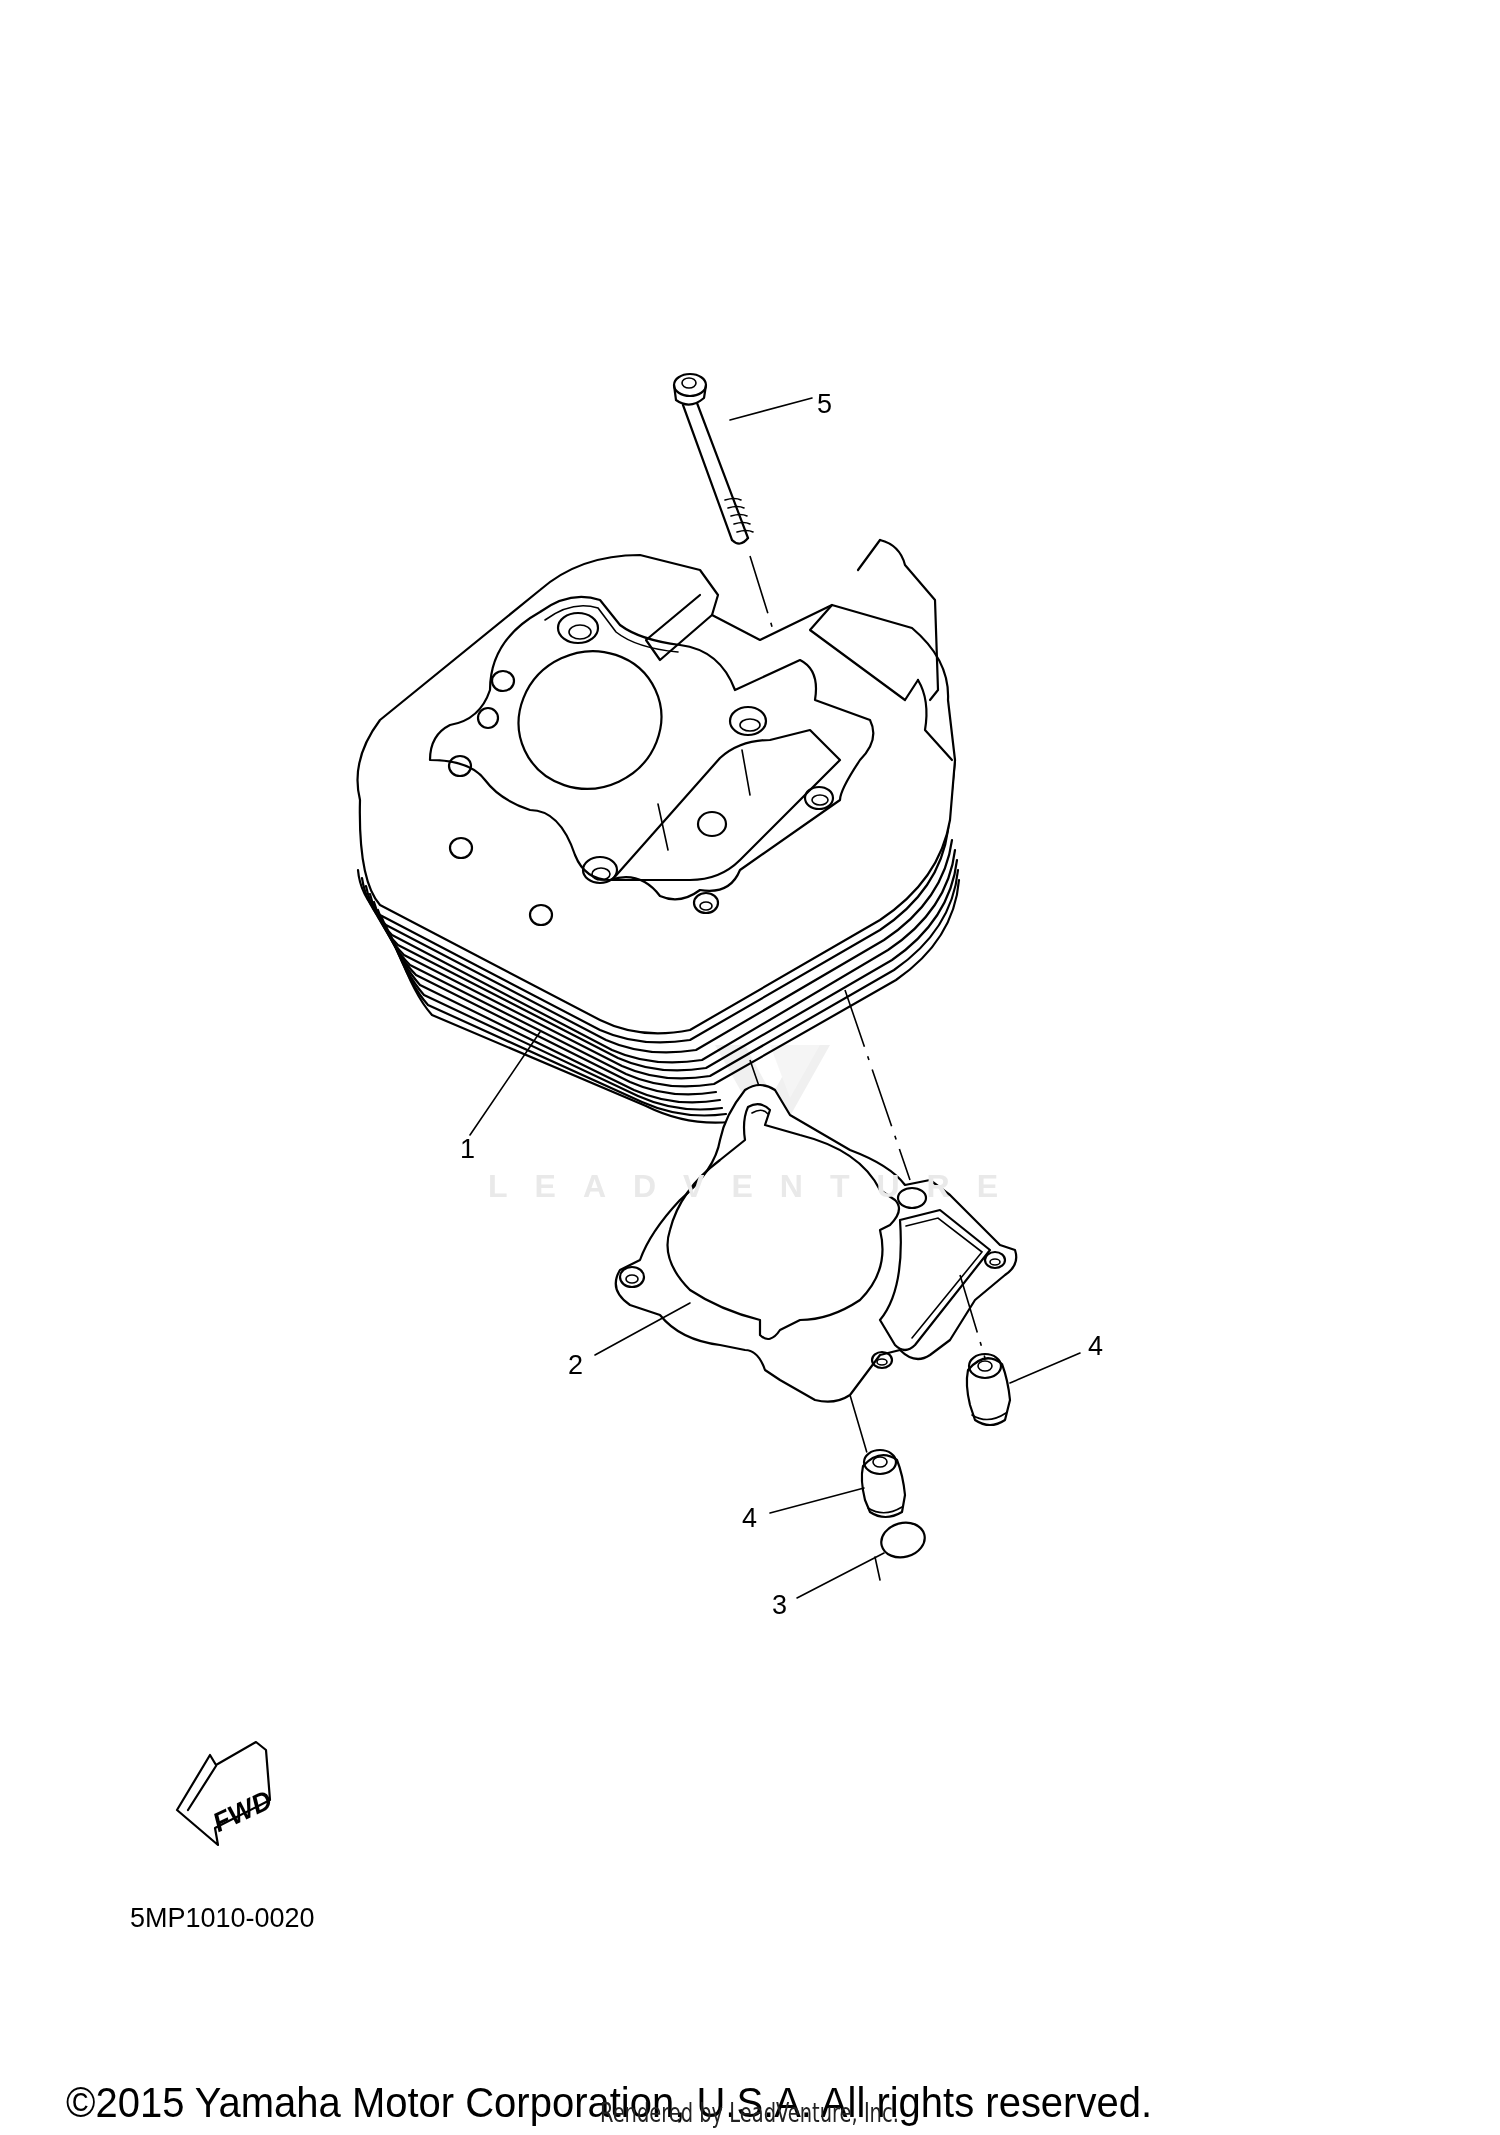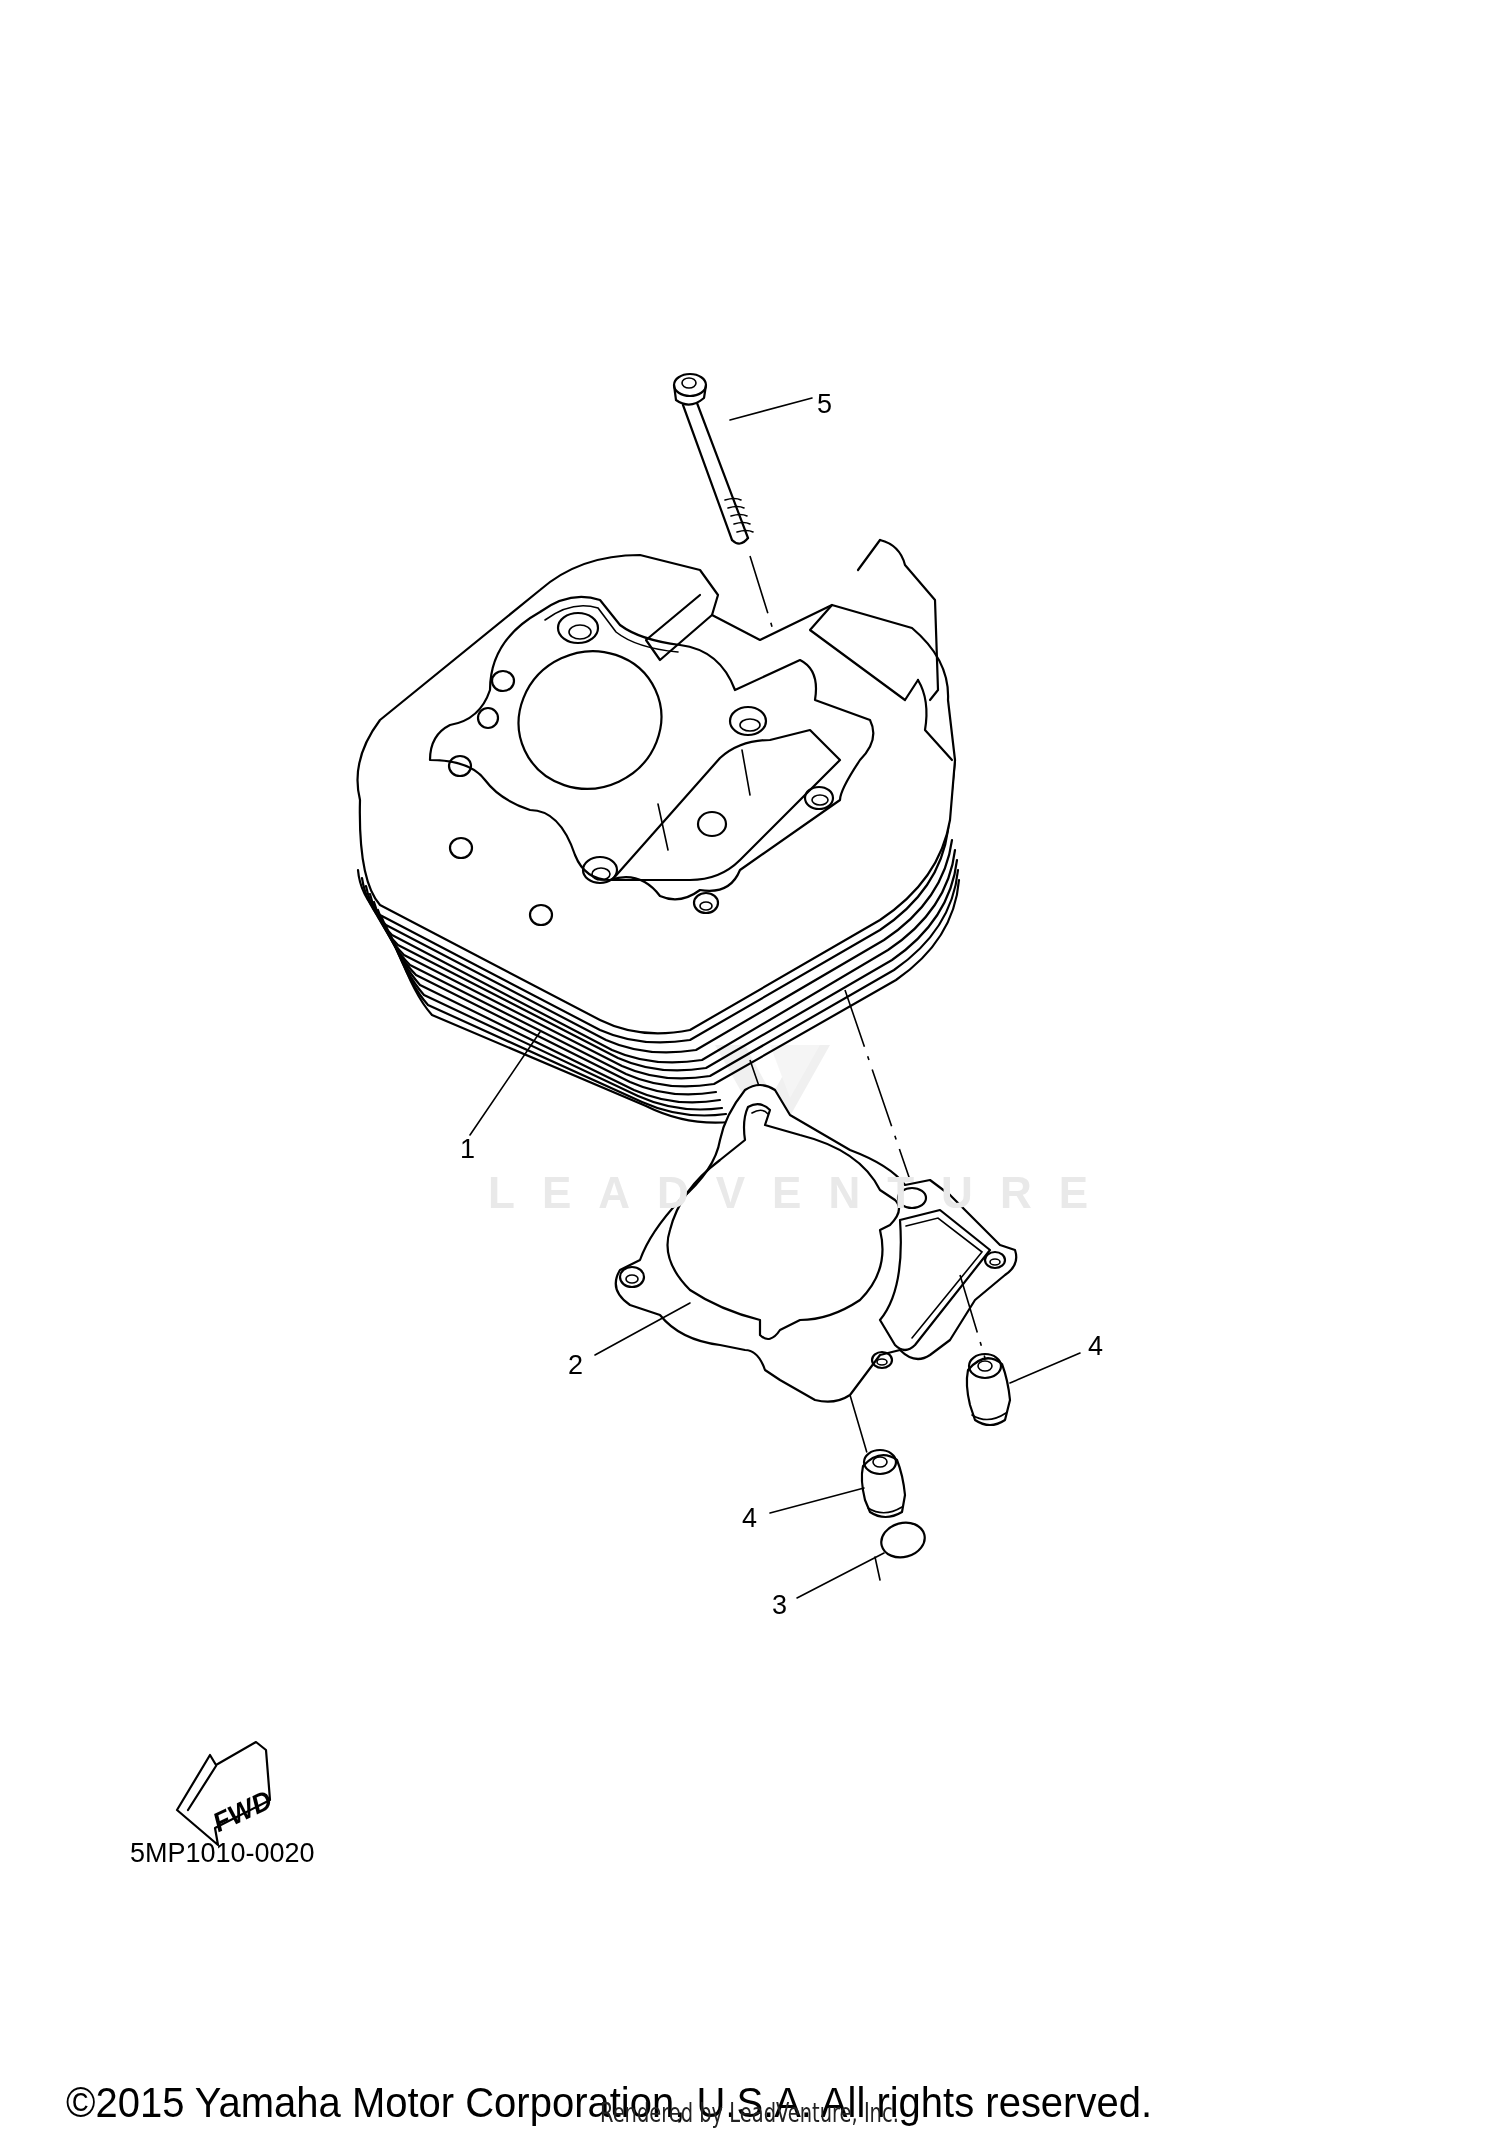--- a/index.html
+++ b/index.html
@@ -3,22 +3,22 @@
 <meta charset="utf-8">
 <style>
   html, body { margin: 0; padding: 0; background: #ffffff; }
   body { width: 1500px; height: 2135px; position: relative; overflow: hidden; font-family: "Liberation Sans", sans-serif; }
   #diagram { position: absolute; left: 0; top: 0; width: 1500px; height: 2135px; }
   .ln { fill: none; stroke: #000; stroke-width: 2.2; stroke-linejoin: round; stroke-linecap: round; }
   .thin { fill: none; stroke: #000; stroke-width: 1.6; stroke-linecap: round; }
   .dash { fill: none; stroke: #000; stroke-width: 1.6; stroke-dasharray: 60 10 4 10; }
   .fill-w { fill: #fff; stroke: #000; stroke-width: 2.2; stroke-linejoin: round; }
   .callout { position: absolute; font-size: 27px; color: #000; line-height: 1; }
-  .watermark { position: absolute; left: 488px; top: 1168px; font-size: 44px; letter-spacing: 27px; color: #e9e9e9; font-weight: bold; }
-  .part-code { position: absolute; left: 130px; top: 1838px; font-size: 27px; color: #000; }
+  .watermark { position: absolute; left: 488px; top: 1168px; font-size: 32px; letter-spacing: 27px; color: #e9e9e9; font-weight: bold; }
+  .part-code { position: absolute; left: 130px; top: 1903px; font-size: 27px; color: #000; }
   .fwd-label { font-family: "Liberation Sans", sans-serif; font-weight: bold; font-style: italic; font-size: 27px; }
   .copyright { position: absolute; left: 66px; top: 2078px; font-size: 43px; color: #000; white-space: nowrap; transform: scaleX(0.93); transform-origin: left top; }
   .rendered { position: absolute; left: 600px; top: 2097px; font-size: 27px; color: #222; white-space: nowrap; transform: scaleX(0.72); transform-origin: left top; font-family: "DejaVu Sans", sans-serif; }
 </style>
 </head>
 <body>
 
 <svg id="diagram" viewBox="0 0 1500 2135" xmlns="http://www.w3.org/2000/svg">
 
   <g opacity="0.55">

